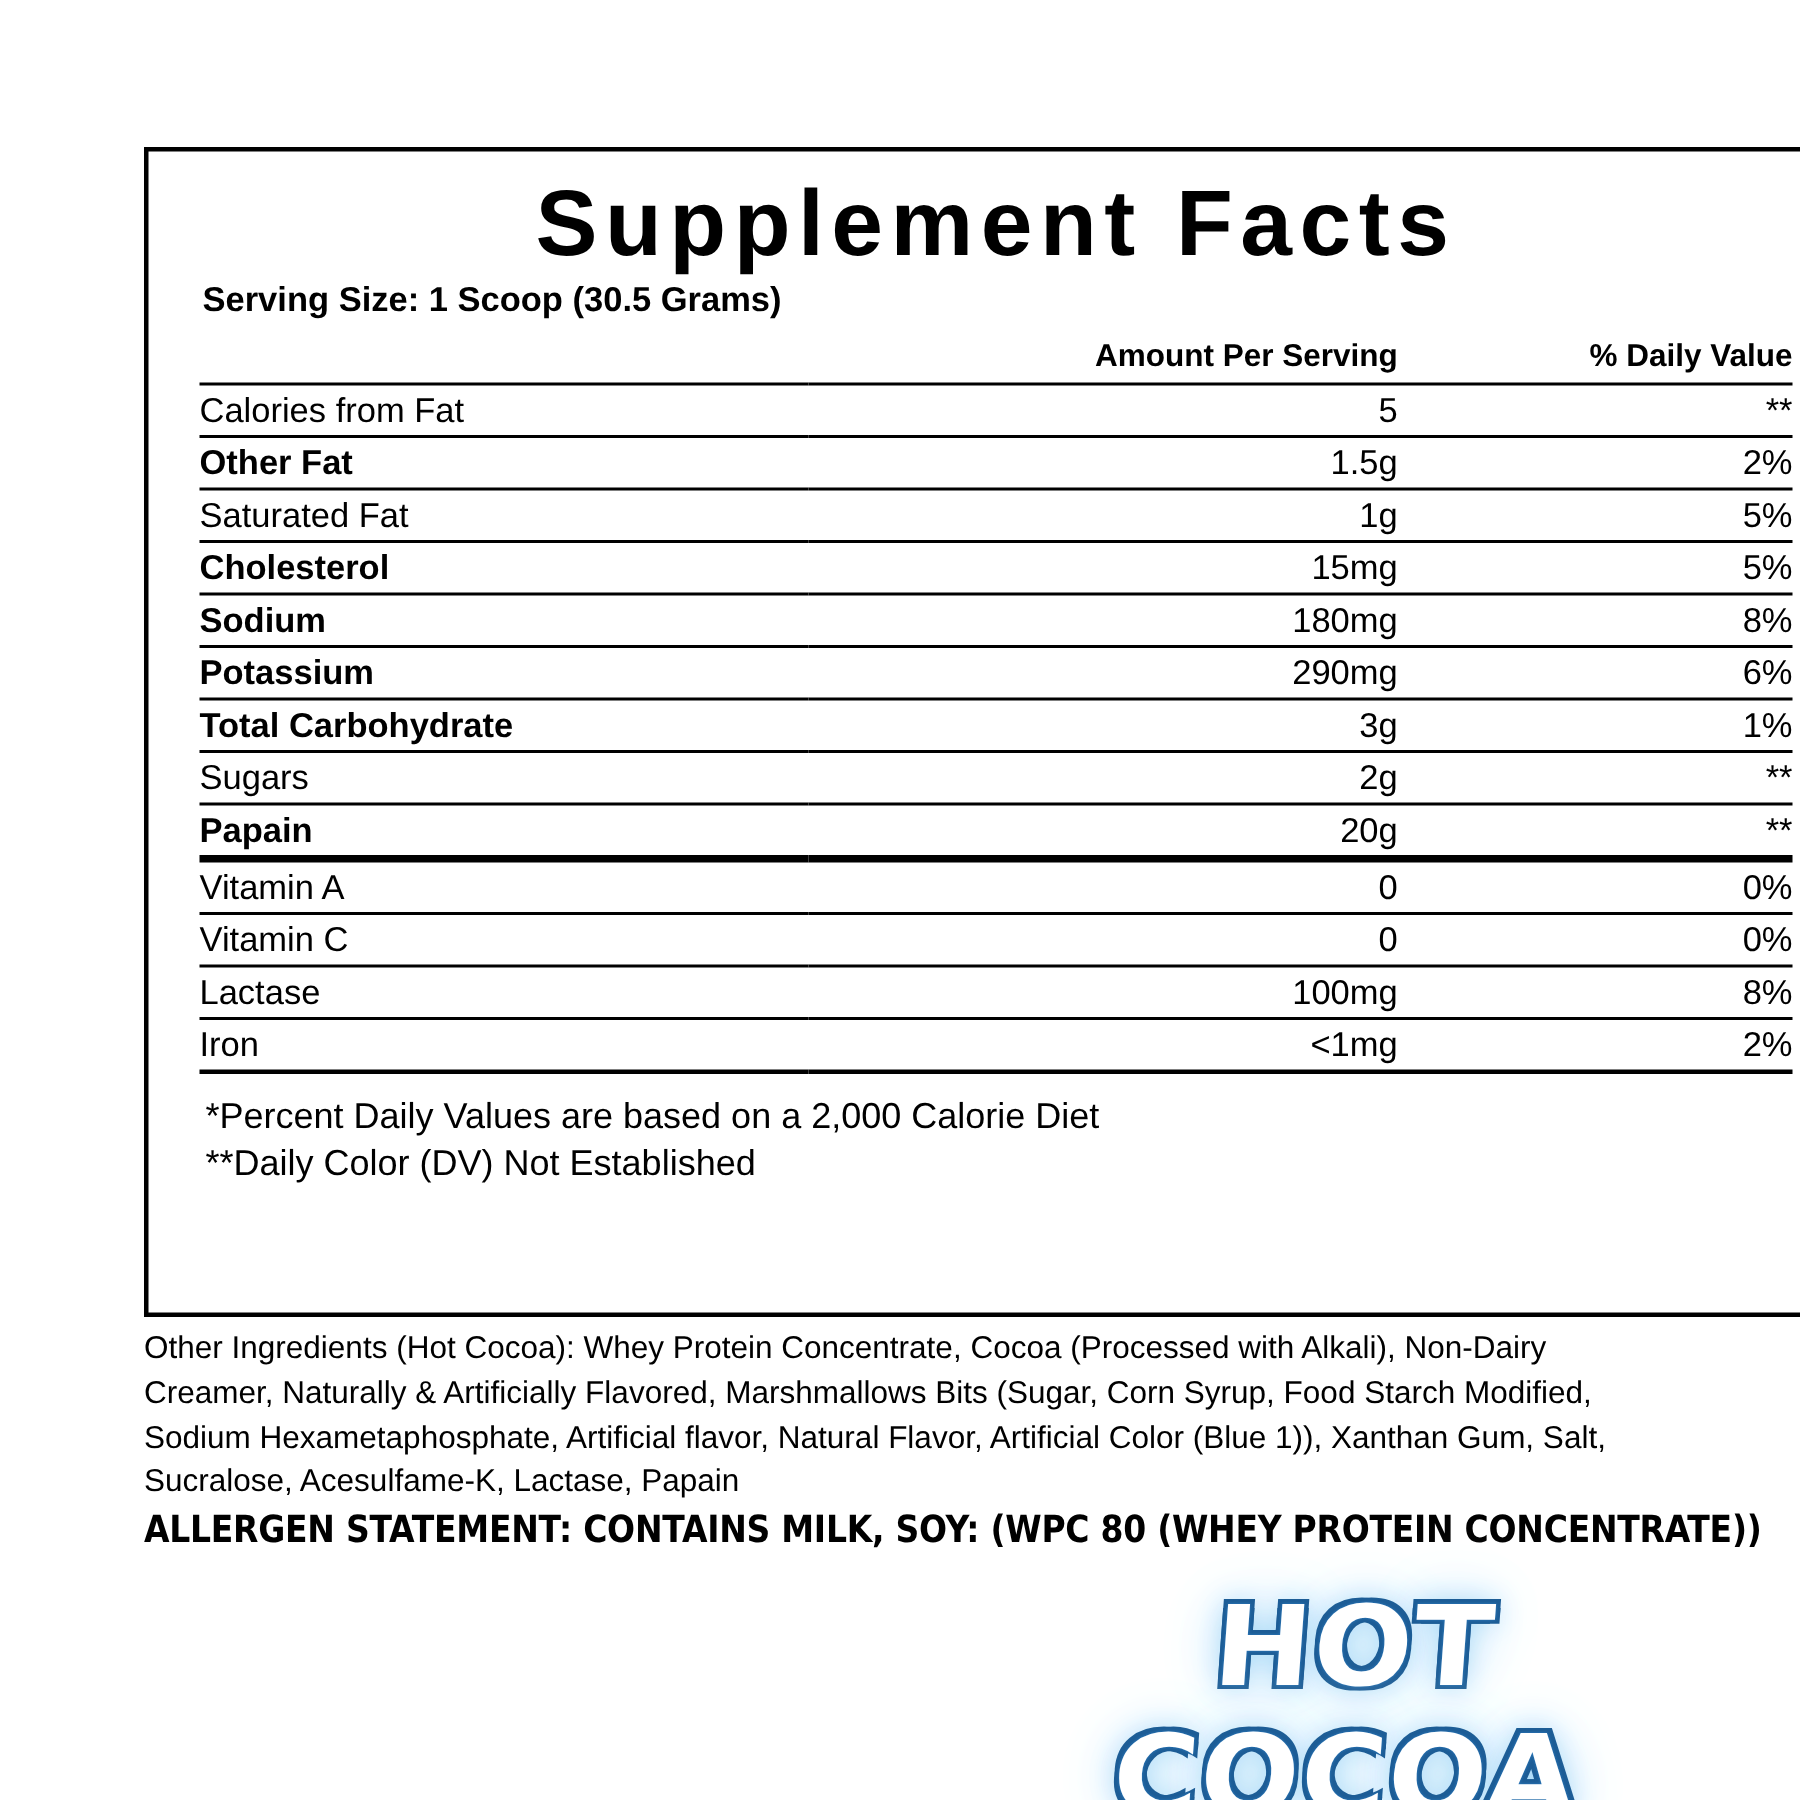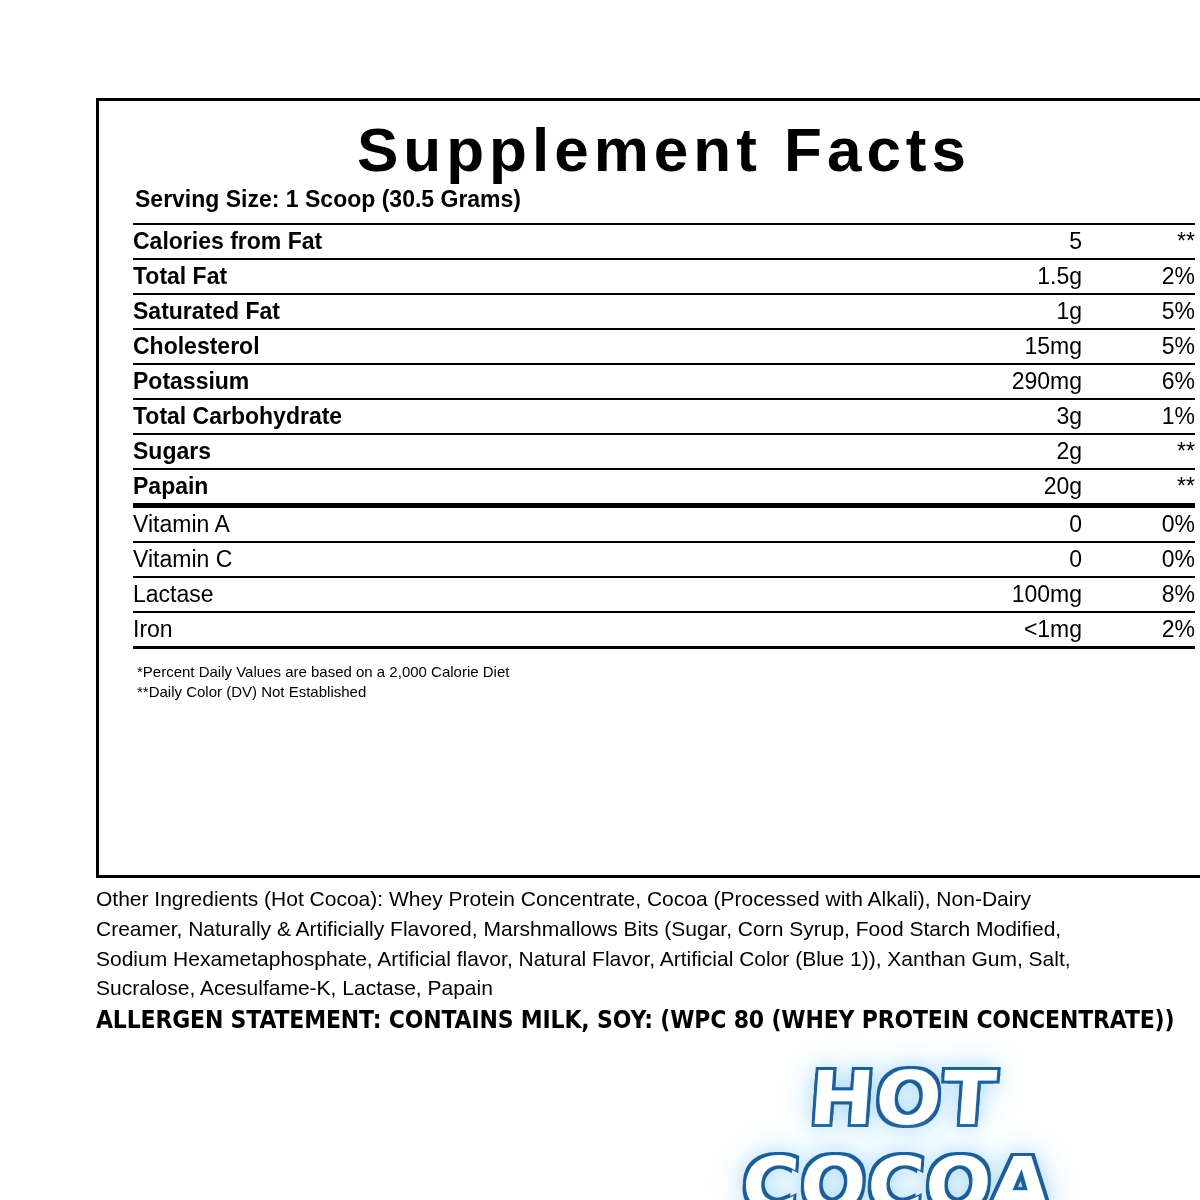--- a/index.html
+++ b/index.html
@@ -59,36 +59,36 @@
   }
   table.facts td {
     padding: 3px 0 3px 0;
     vertical-align: bottom;
   }
   td.label { text-align: left; }
   td.amount { text-align: right; padding-right: 38px; }
   td.dv { text-align: right; }
 
   .bold { font-weight: bold; }
-  .indent { padding-left: 26px; font-weight: bold; }
+  .indent { padding-left: 26px; }
 
   tr.hdr td {
     font-weight: bold;
     font-size: 21px;
     padding-bottom: 5px;
   }
 
   .rule-thick { border-top: 5px solid #000; }
   .rule-thin { border-top: 2px solid #000; }
   .rule-med { border-top: 3px solid #000; }
 
   .stars { letter-spacing: 0px; }
 
   .footnotes {
-    font-size: 15px;
+    font-size: 24px;
     line-height: 1.3;
     margin-top: 7px;
     margin-left: 4px;
   }
 
   .ingredients {
     position: absolute;
     left: 96px;
     top: 884px;
     width: 1012px;
@@ -147,46 +147,56 @@
 
 <div class="panel">
   <div class="inner">
 
     <div class="title">Supplement Facts</div>
 
     <div class="serving">Serving Size: 1 Scoop (30.5 Grams)</div>
 
     <table class="facts">
       <tbody>
+        <tr class="hdr">
+          <td class="label"></td>
+          <td class="amount">Amount Per Serving</td>
+          <td class="dv">% Daily Value</td>
+        </tr>
 
 
         <tr>
           <td class="label indent rule-thin">Calories from Fat</td>
           <td class="amount rule-thin">5</td>
           <td class="dv stars rule-thin">**</td>
         </tr>
 
         <tr>
-          <td class="label bold rule-thin">Total Fat</td>
+          <td class="label bold rule-thin">Other Fat</td>
           <td class="amount rule-thin">1.5g</td>
           <td class="dv rule-thin">2%</td>
         </tr>
 
         <tr>
           <td class="label indent rule-thin">Saturated Fat</td>
           <td class="amount rule-thin">1g</td>
           <td class="dv rule-thin">5%</td>
         </tr>
 
         <tr>
           <td class="label bold rule-thin">Cholesterol</td>
           <td class="amount rule-thin">15mg</td>
           <td class="dv rule-thin">5%</td>
         </tr>
 
+        <tr>
+          <td class="label bold rule-thin">Sodium</td>
+          <td class="amount rule-thin">180mg</td>
+          <td class="dv rule-thin">8%</td>
+        </tr>
 
         <tr>
           <td class="label bold rule-thin">Potassium</td>
           <td class="amount rule-thin">290mg</td>
           <td class="dv rule-thin">6%</td>
         </tr>
 
         <tr>
           <td class="label bold rule-thin">Total Carbohydrate</td>
           <td class="amount rule-thin">3g</td>

